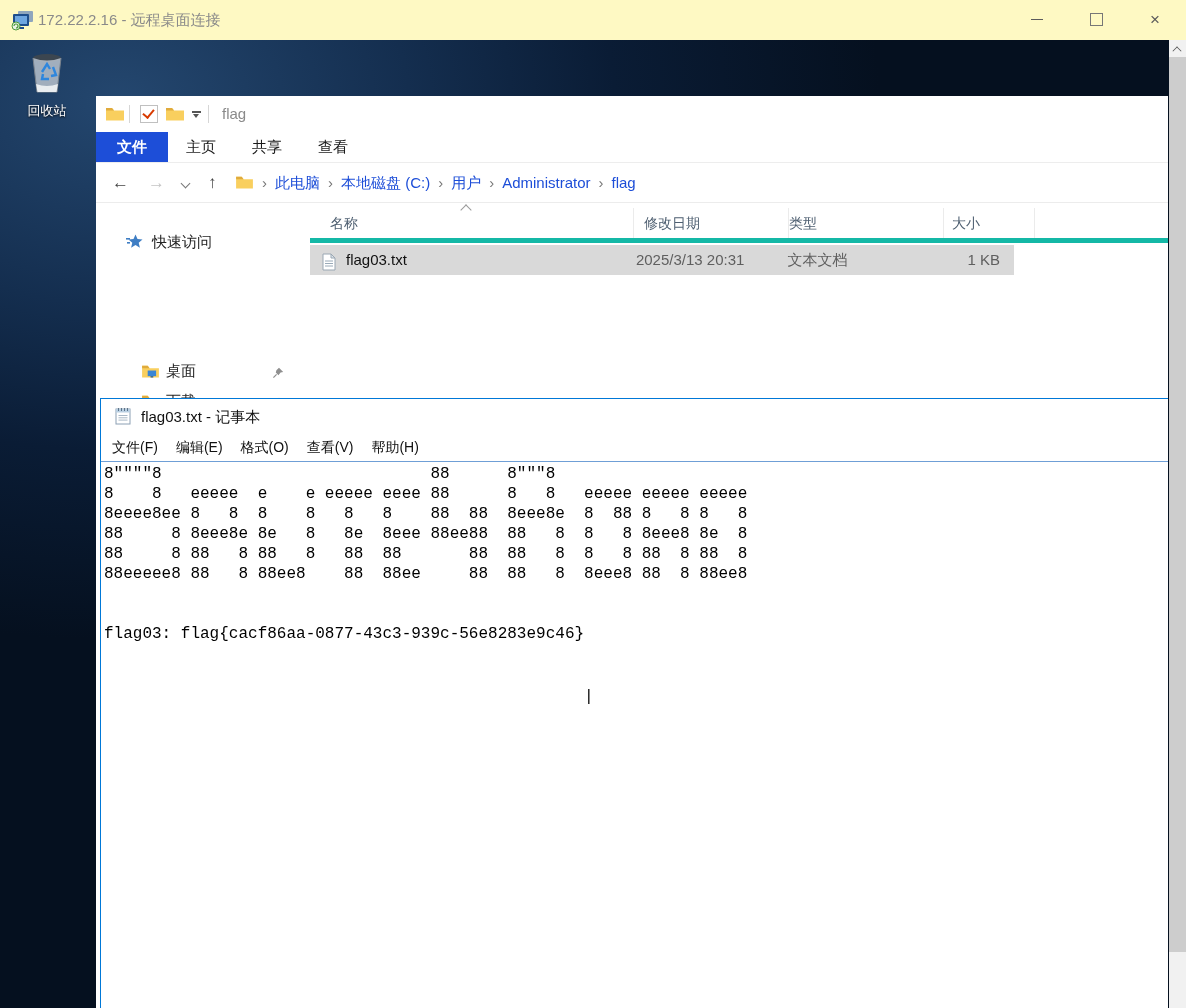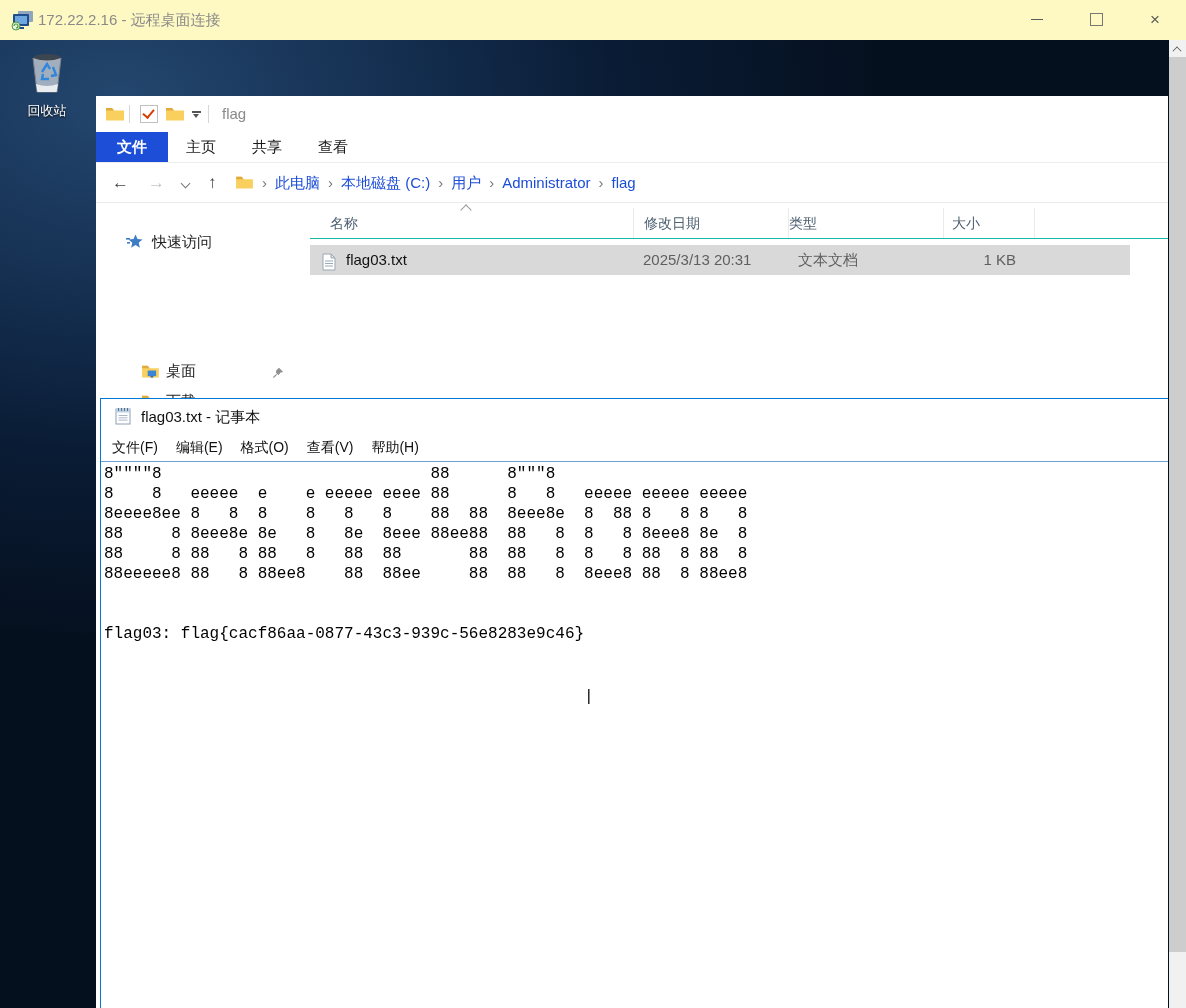--- a/index.html
+++ b/index.html
@@ -54,31 +54,31 @@
   .sidebar{position:absolute;left:0;top:107px;width:204px;}
   .qa-row{position:absolute;left:0;top:28px;height:26px;width:100%;}
   .qa-label{position:absolute;left:56px;line-height:22px;color:#222;}
   .side-item{position:absolute;left:0;height:26px;width:100%;}
   .side-item .lbl{position:absolute;left:70px;line-height:18px;color:#222;}
   .side-ico{position:absolute;left:46px;top:2px;}
   .pin{position:absolute;left:176px;top:3px;}
 
   
   .filelist{position:absolute;left:214px;top:107px;width:858px;}
-  .hdr{position:absolute;left:0;top:5px;height:30px;width:858px;display:flex;border-bottom:1px solid #14b8a6;
+  .hdr{position:absolute;left:0;top:5px;height:30px;width:858px;display:flex;border-bottom:5px solid #14b8a6;
     color:#4d5e70;font-size:14px;}
   .hcell{line-height:30px;box-sizing:border-box;}
   .hc0{width:323px;padding-left:20px;position:relative;}
   .hc1{width:155px;padding-left:10px;border-left:1px solid #ebebeb;}
   .hc2{width:155px;border-left:1px solid #ebebeb;}
   .hc3{width:92px;padding-left:8px;border-left:1px solid #ebebeb;border-right:1px solid #ebebeb;}
   .hfill{flex:1;}
   .sortcaret{position:absolute;left:152px;top:-2px;width:7px;height:7px;
     border-left:1.2px solid #9a9a9a;border-top:1.2px solid #9a9a9a;transform:rotate(45deg);}
-  .frow{position:absolute;left:0;top:42px;height:30px;width:820px;display:flex;background:#d9d9d9;font-size:15px;}
+  .frow{position:absolute;left:0;top:42px;height:30px;width:704px;display:flex;background:#d9d9d9;font-size:15px;}
   .fc{line-height:30px;box-sizing:border-box;color:#5f5f5f;}
   .fc.name{width:323px;padding-left:36px;color:#111;position:relative;}
   .fc.date{width:155px;padding-left:10px;}
   .fc.type{width:155px;padding-left:10px;}
   .fc.size{width:87px;text-align:right;padding-right:14px;}
 
   
   .notepad{position:absolute;left:100px;top:358px;width:1068px;height:610px;background:#fff;
     border-left:1px solid #0078d7;border-top:1px solid #0078d7;box-sizing:border-box;color:#000;}
   .np-titlebar{position:absolute;left:0;top:0;width:100%;height:35px;text-align:right;}

